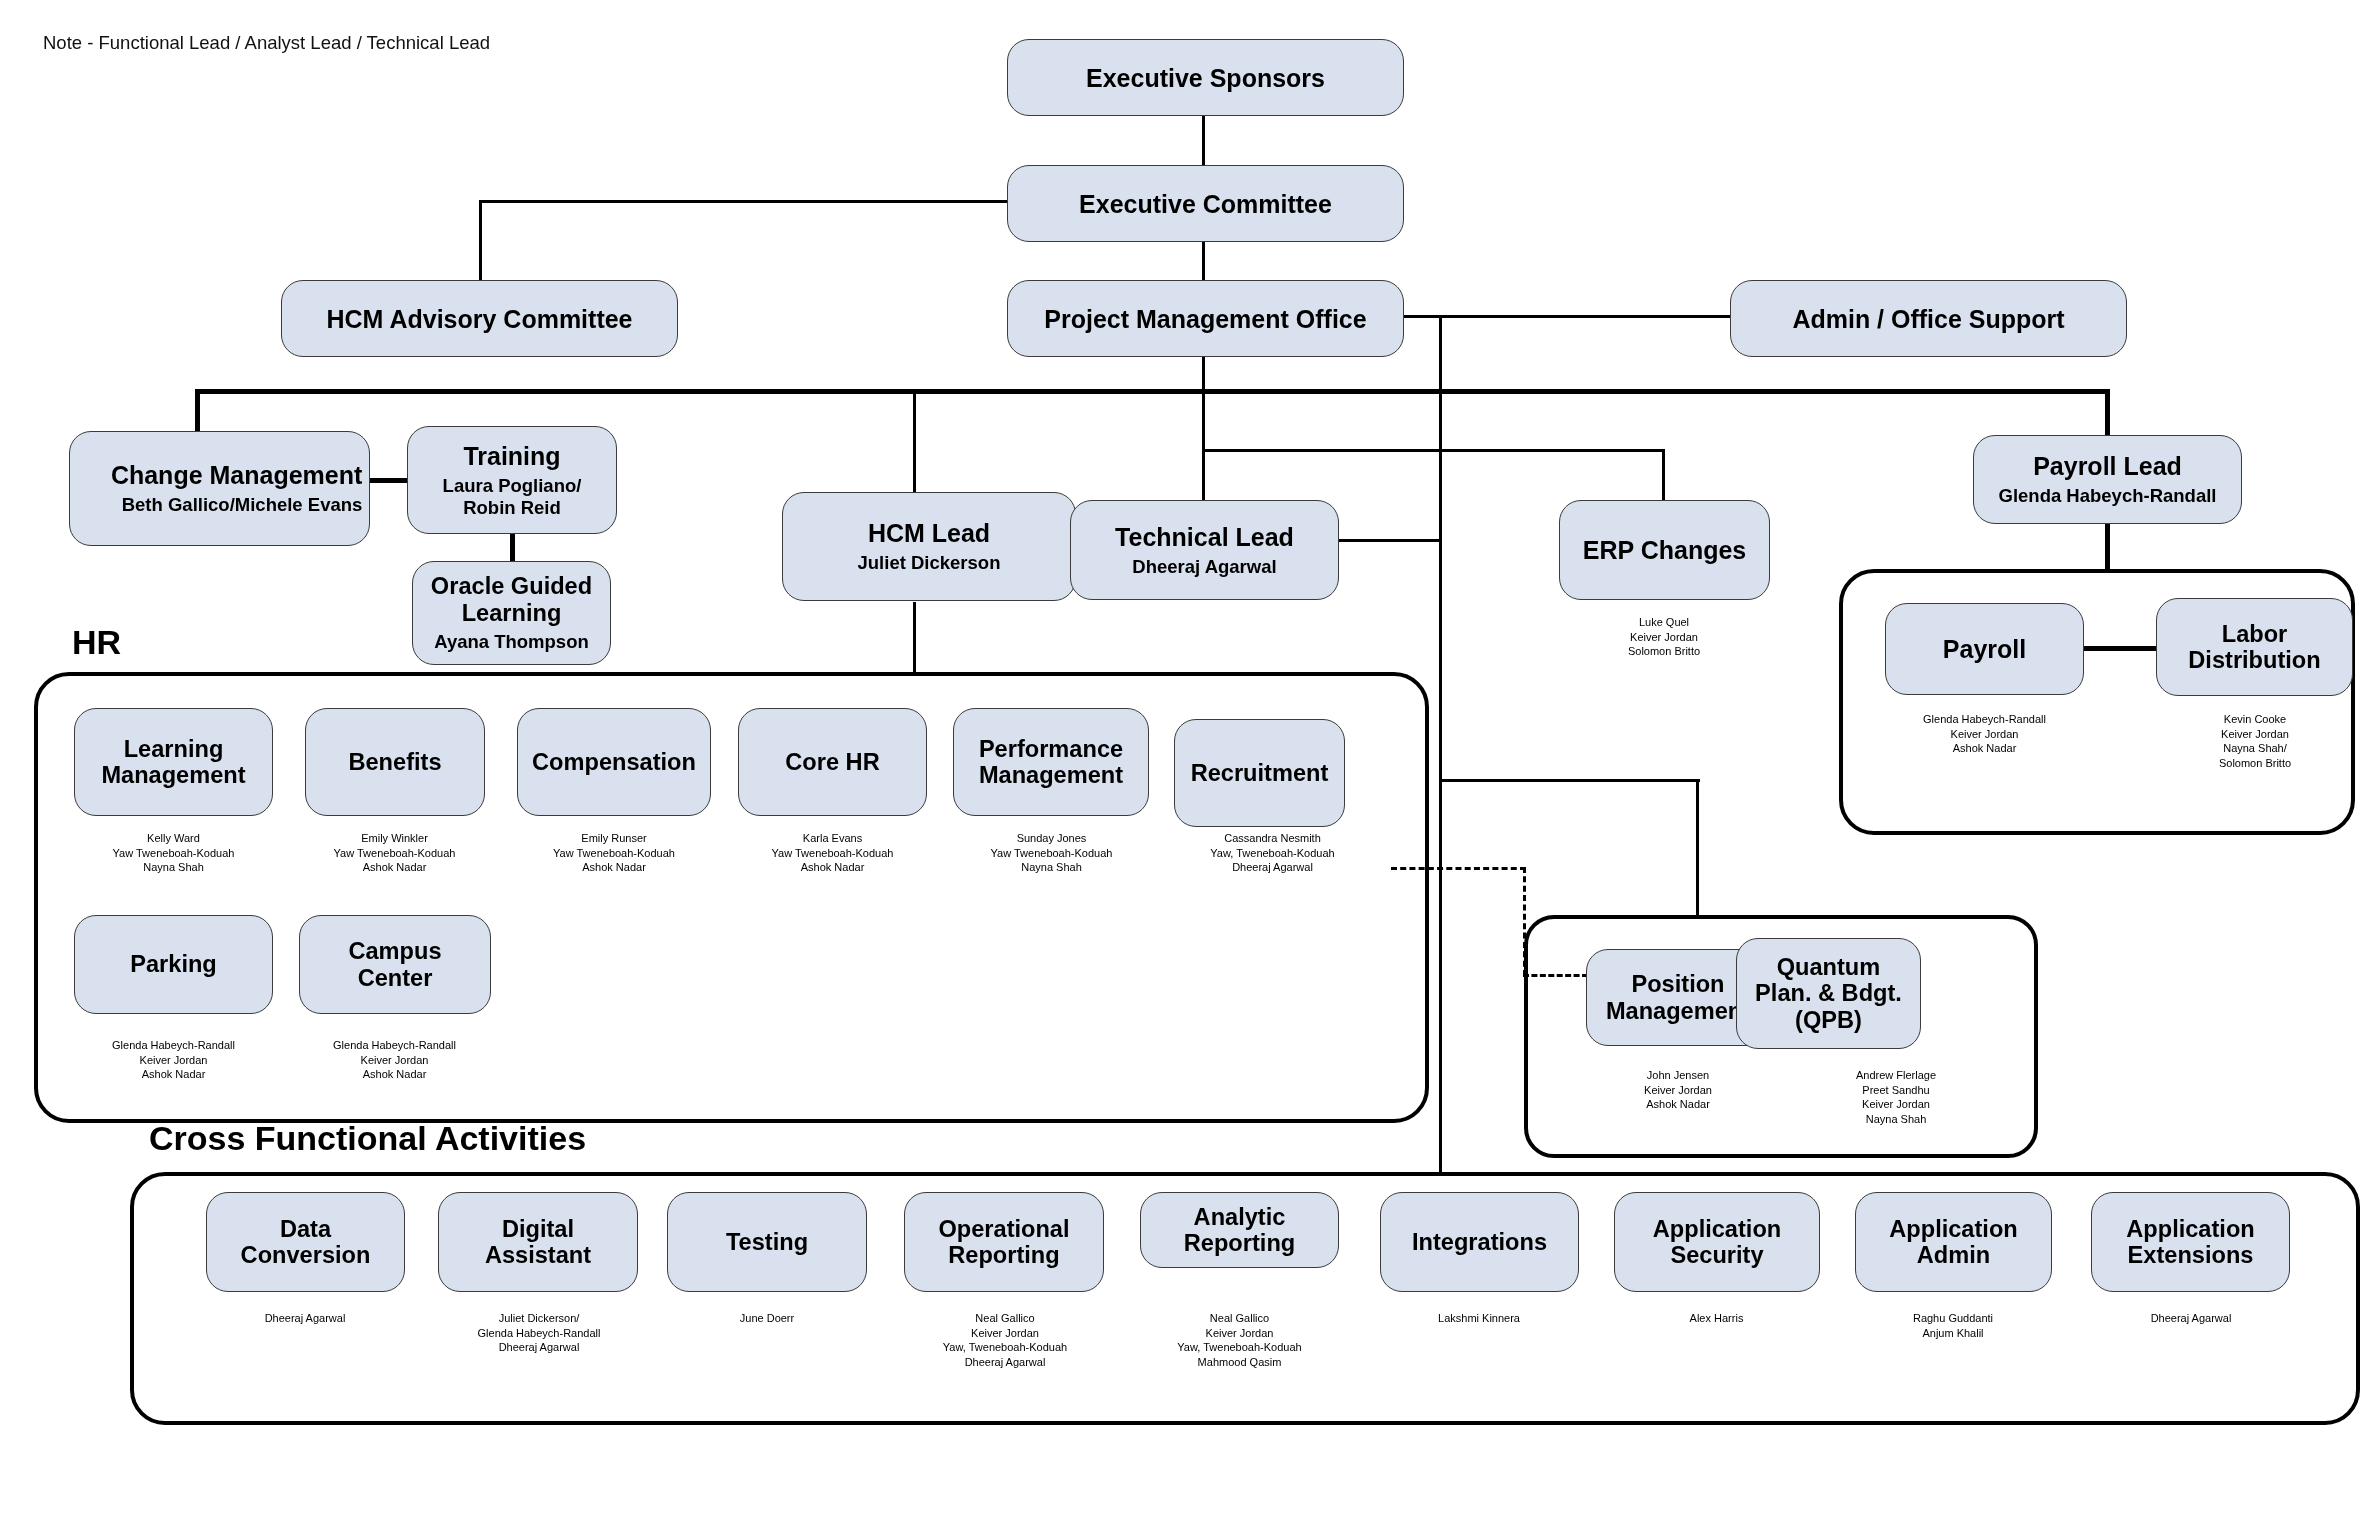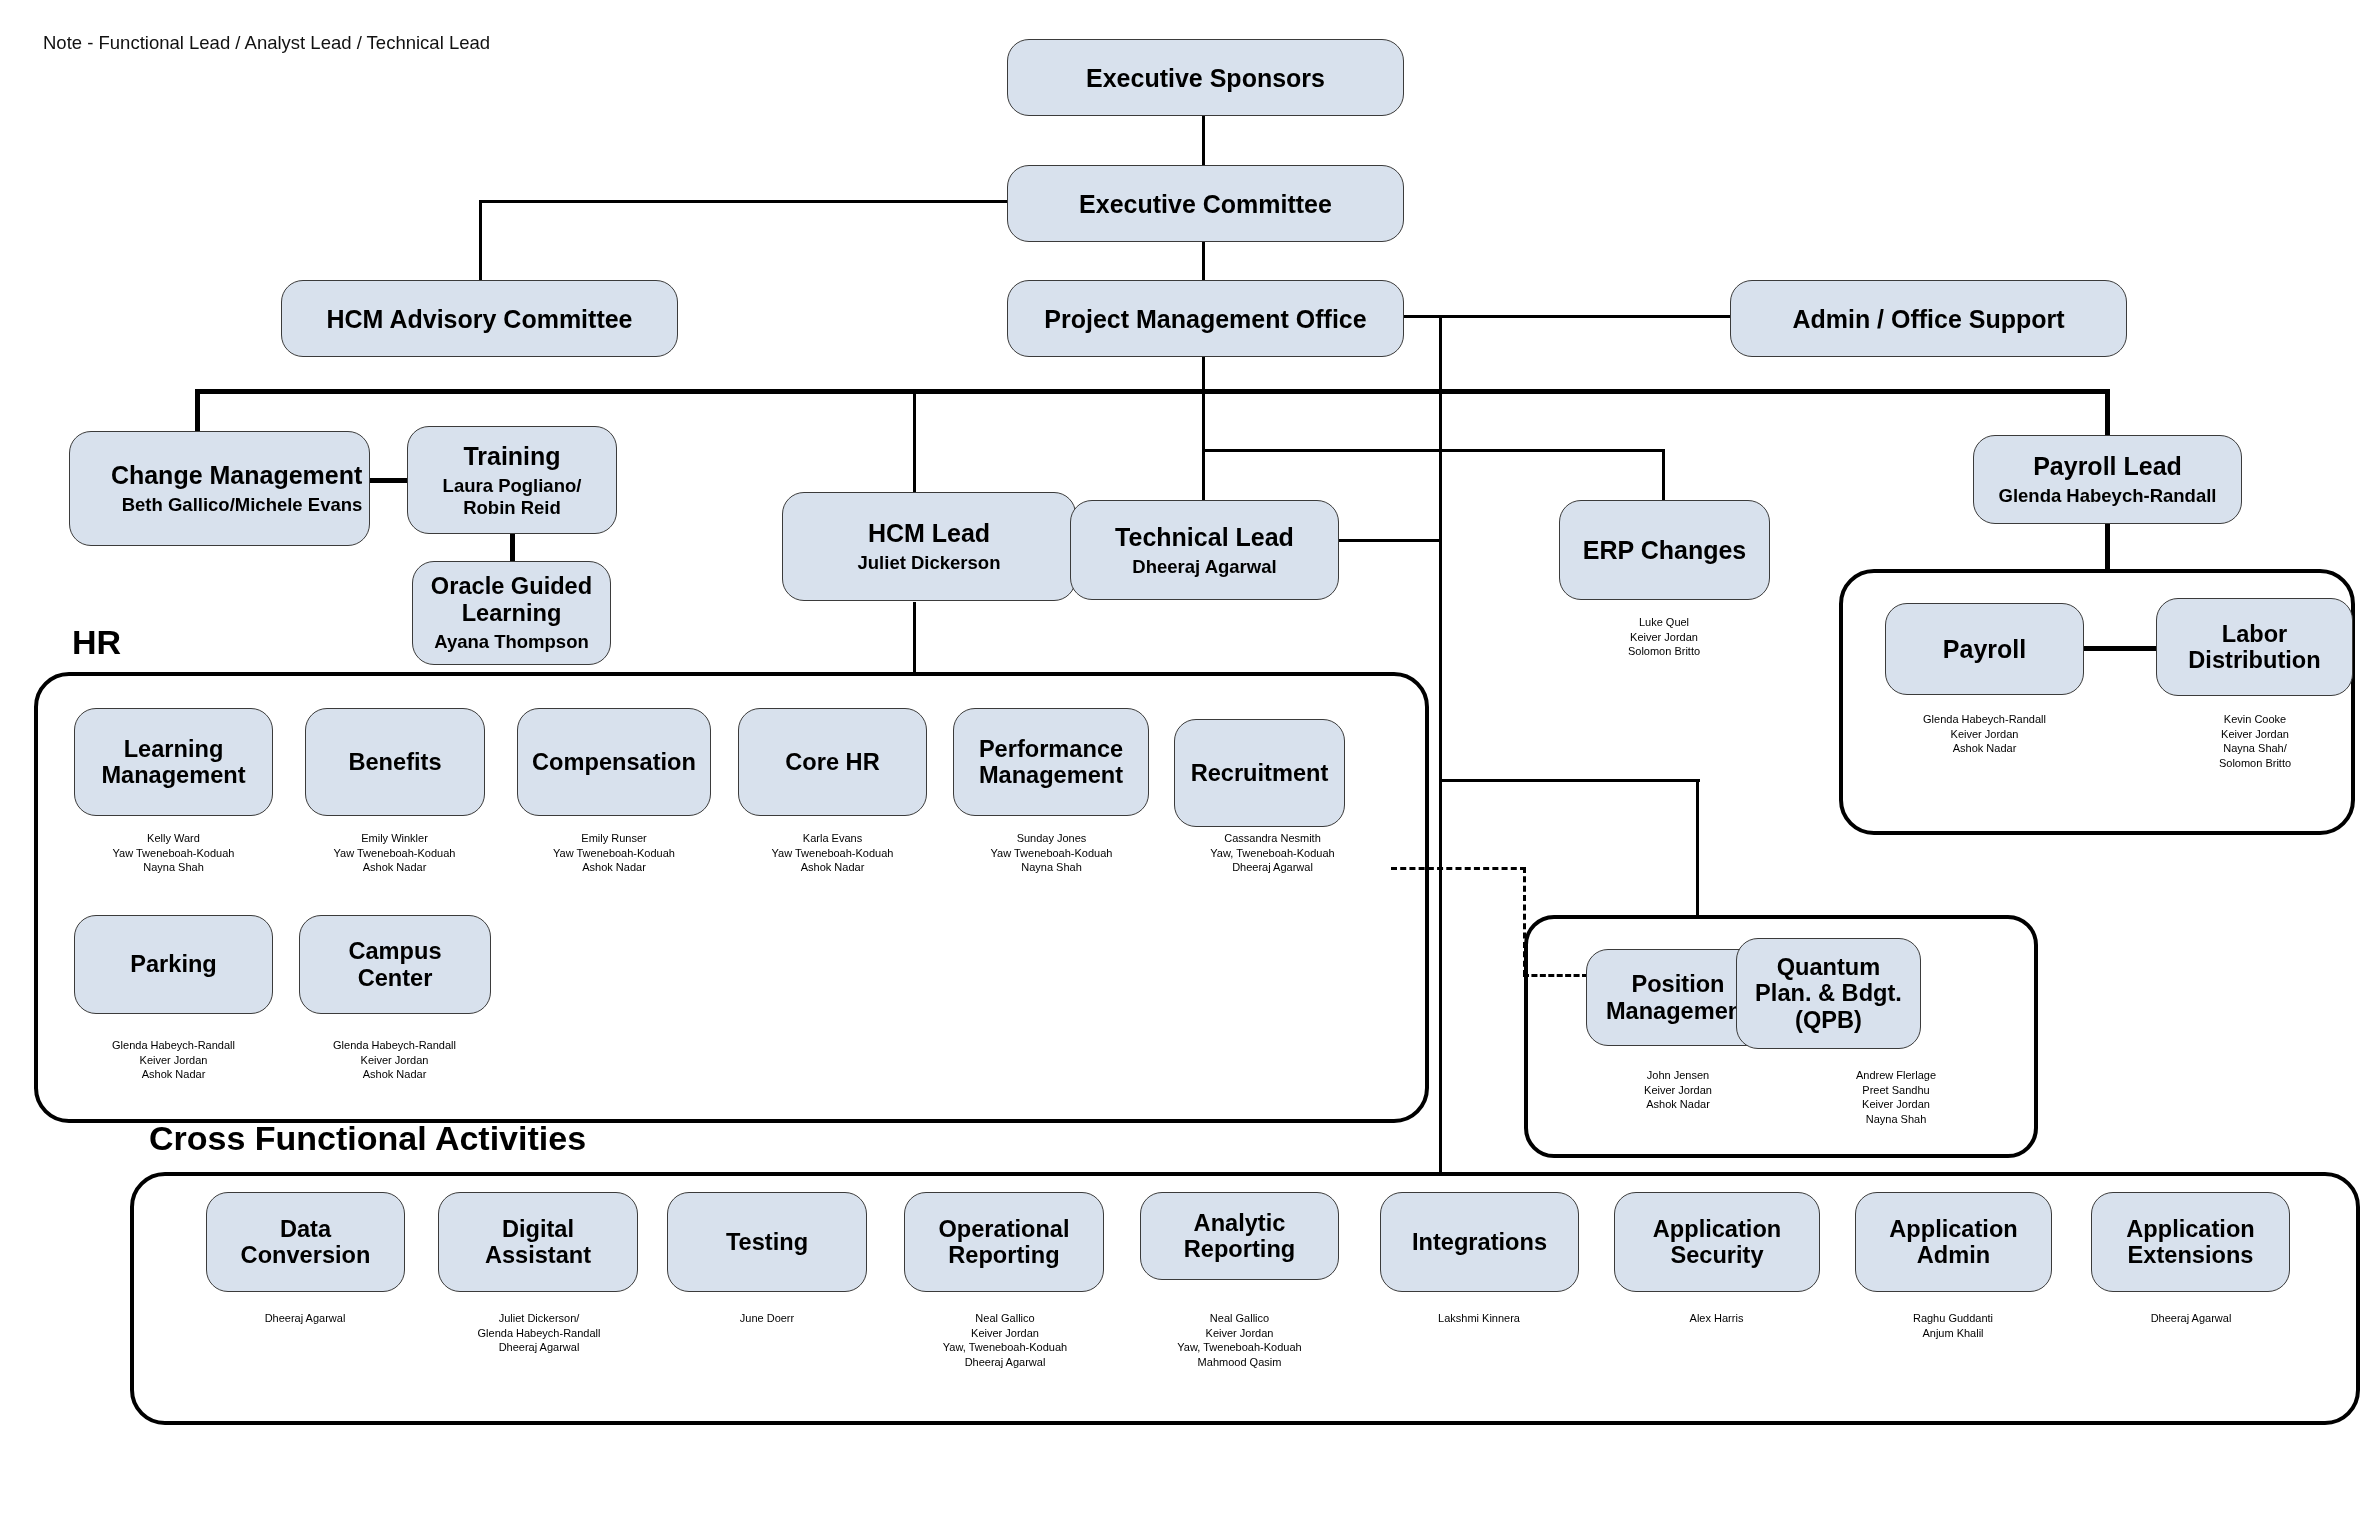--- a/index.html
+++ b/index.html
@@ -233,21 +233,21 @@
 
   <div class="node" style="left:904px;top:1192px;width:200px;height:100px;">
     <div class="box-title sm">Operational
 Reporting</div>
   </div>
   <div class="names" style="left:871px;top:1311px;width:268px;">Neal Gallico
 Keiver Jordan
 Yaw, Tweneboah-Koduah
 Dheeraj Agarwal</div>
 
-  <div class="node" style="left:1140px;top:1192px;width:199px;height:88px;">
+  <div class="node" style="left:1140px;top:1192px;width:199px;height:76px;">
     <div class="box-title sm">Analytic
 Reporting</div>
   </div>
   <div class="names" style="left:1106px;top:1311px;width:267px;">Neal Gallico
 Keiver Jordan
 Yaw, Tweneboah-Koduah
 Mahmood Qasim</div>
 
   <div class="node" style="left:1380px;top:1192px;width:199px;height:100px;">
     <div class="box-title sm">Integrations</div>

